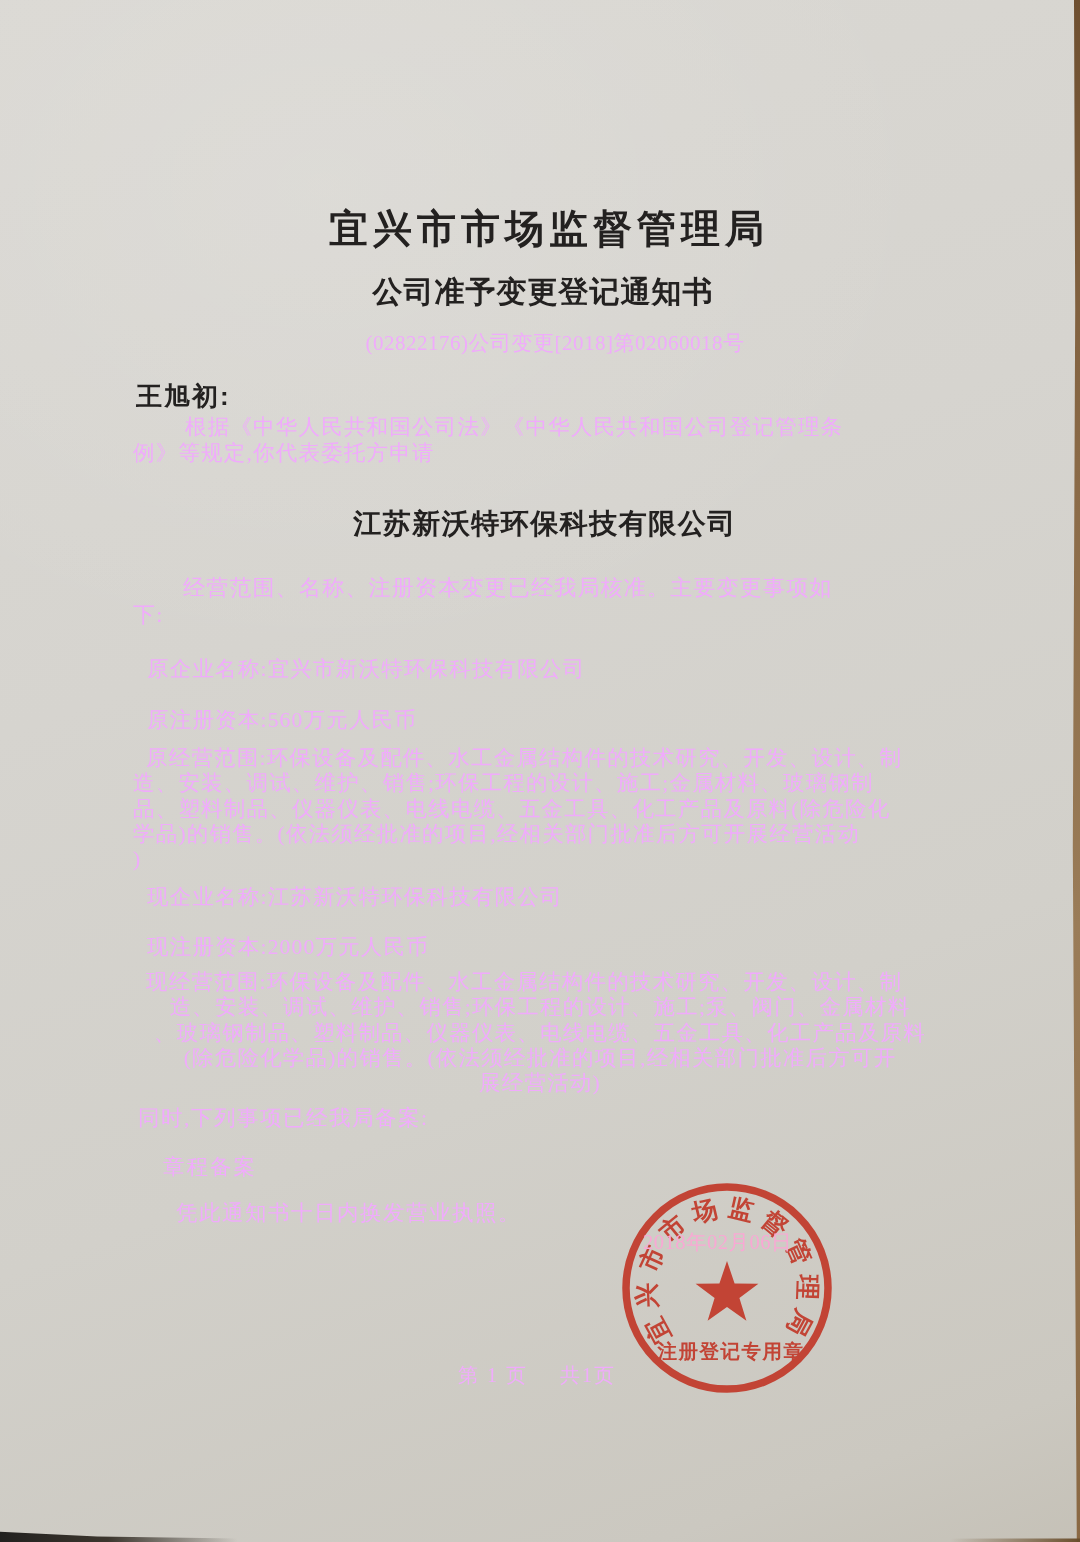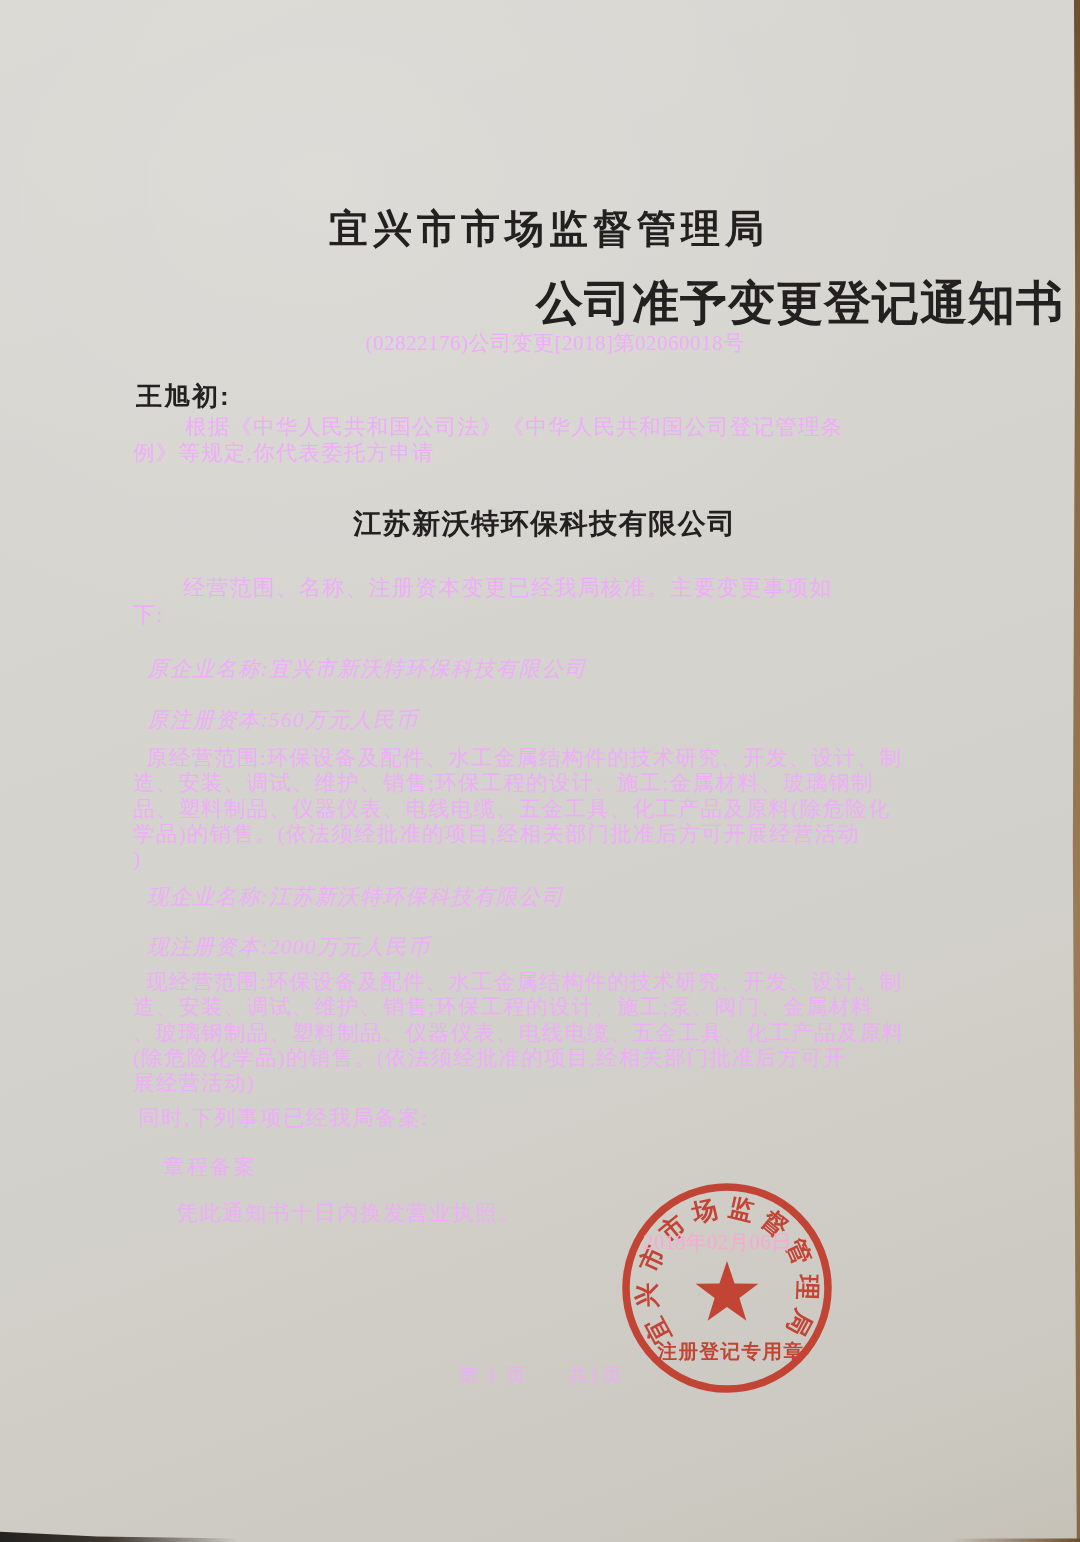--- a/index.html
+++ b/index.html
@@ -27,54 +27,54 @@
     background:linear-gradient(90deg,#22211f 0%,#3c362e 10%,rgba(60,54,46,0) 22%,rgba(60,54,46,0) 88%,#6a4e2c 100%);
     clip-path:polygon(0 15%,9% 55%,30% 80%,100% 70%,100% 100%,0 100%);
   }
 
   .abs{position:absolute;}
   .hei{font-family:"Liberation Sans","DejaVu Sans",sans-serif;}
   .ink{color:#f0abfc;}
   .ink-dark{color:#232120;}
 
   #authority{top:202px;left:18px;right:0;text-align:center;font-size:39px;font-weight:bold;letter-spacing:5px;}
-  #doc-title{top:272px;left:6px;right:16px;text-align:right;font-size:47px;font-weight:bold;letter-spacing:1px;}
+  #doc-title{top:272px;left:6px;right:0;text-align:center;font-size:30px;font-weight:bold;letter-spacing:1px;}
   #doc-number{top:329px;left:30px;right:0;text-align:center;font-size:21px;letter-spacing:.5px;}
   #credit-code{top:352px;left:0;right:36px;text-align:center;font-size:20px;font-weight:bold;letter-spacing:.5px;}
 
   #salutation{top:379px;left:136px;font-size:26px;font-weight:bold;letter-spacing:2px;}
 
   .para{left:133px;width:814px;font-size:21.5px;letter-spacing:1.2px;}
   .para .tline{white-space:nowrap;}
   #intro{top:414px;line-height:26px;}
   #intro .tline:first-child{text-indent:52px;}
   #company-name{top:505px;left:10px;right:0;text-align:center;font-size:28px;font-weight:bold;letter-spacing:1.5px;}
   #approval{top:574px;line-height:27px;font-size:22px;}
   #approval .tline:first-child{text-indent:50px;}
 
-  .item-line{left:147px;font-size:21.5px;letter-spacing:1.2px;white-space:nowrap;font-style:italic;}
+  .item-line{left:147px;font-size:21.5px;letter-spacing:1.2px;white-space:nowrap;}
   #old-name{top:654px;}
   #old-capital{top:705px;}
   #old-scope{top:746px;line-height:25.3px;}
   #old-scope .tline{text-indent:13px;}
   #old-scope .tline + .tline{text-indent:0;}
   #new-name{top:882px;}
   #new-capital{top:932px;}
   #new-scope{top:970px;line-height:25.3px;}
   #new-scope .tline{text-indent:13px;}
-  #new-scope .tline + .tline{text-indent:0;}
+  #new-scope .tline + .tline{text-indent:0;text-align:center;}
   #filing-intro{top:1103px;left:138px;font-size:21.5px;letter-spacing:1.5px;}
   #filing-item{top:1152px;left:163px;font-size:21.5px;letter-spacing:2px;}
   #closing{top:1198px;left:176px;font-size:21.5px;letter-spacing:1.5px;}
 
   #issue-date{top:1228px;left:643px;font-size:20.5px;letter-spacing:.5px;z-index:5;color:#f9a8d4;}
 
   #seal{top:1176px;left:615px;width:224px;height:224px;z-index:4;opacity:.93;}
 
-  #page-footer{top:1362px;left:458px;font-size:20px;letter-spacing:2px;display:flex;gap:40px;}
+  #page-footer{top:1362px;left:458px;font-size:20px;letter-spacing:2px;display:flex;gap:32px;}
 </style>
 </head>
 <body>
 
 <div id="photo">
   <div id="paper"></div>
   <div id="edge-right"></div>
   <div id="edge-bottom"></div>
 
   <div id="authority" class="abs hei ink-dark">宜兴市市场监督管理局</div>

